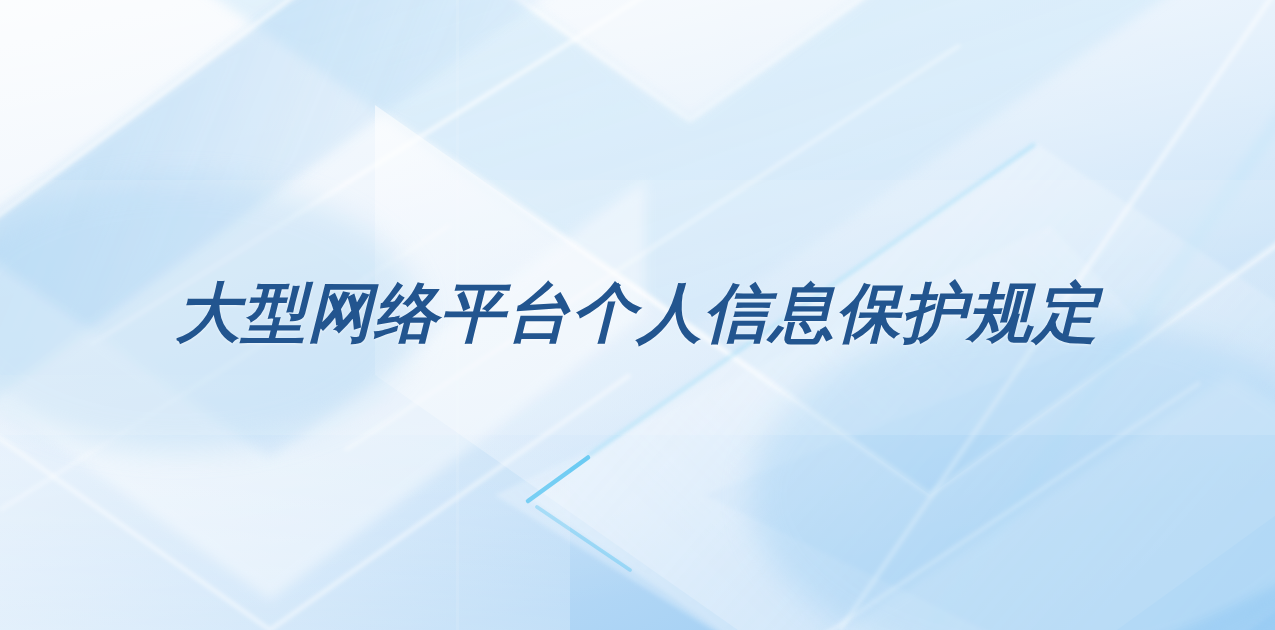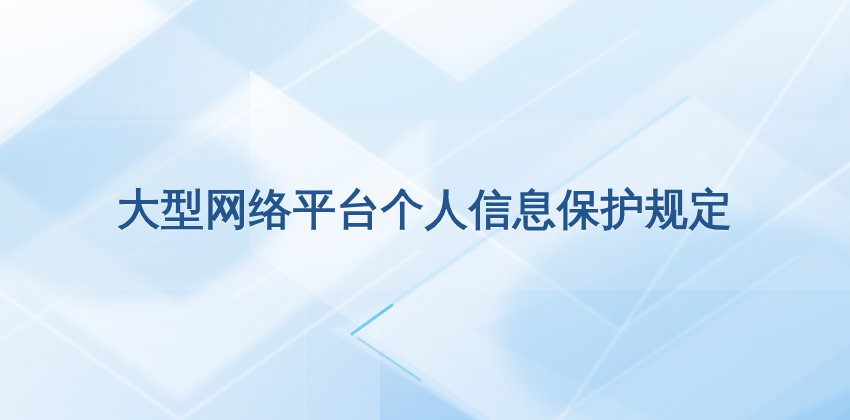--- a/index.html
+++ b/index.html
@@ -46,20 +46,21 @@
   .title-line {
     font-family: "DejaVu Sans", "Liberation Sans", sans-serif;
     font-weight: bold;
     font-size: 43px;
     line-height: 1.05;
     letter-spacing: 1px;
     color: #22558f;
     white-space: nowrap;
     text-align: center;
     text-shadow: 0 1px 2px rgba(255,255,255,0.55);
+    font-style: italic;
   }
 
   .title-line.secondary {
     font-size: 43px;
   }
 </style>
 </head>
 <body>
 
 <div id="banner">

